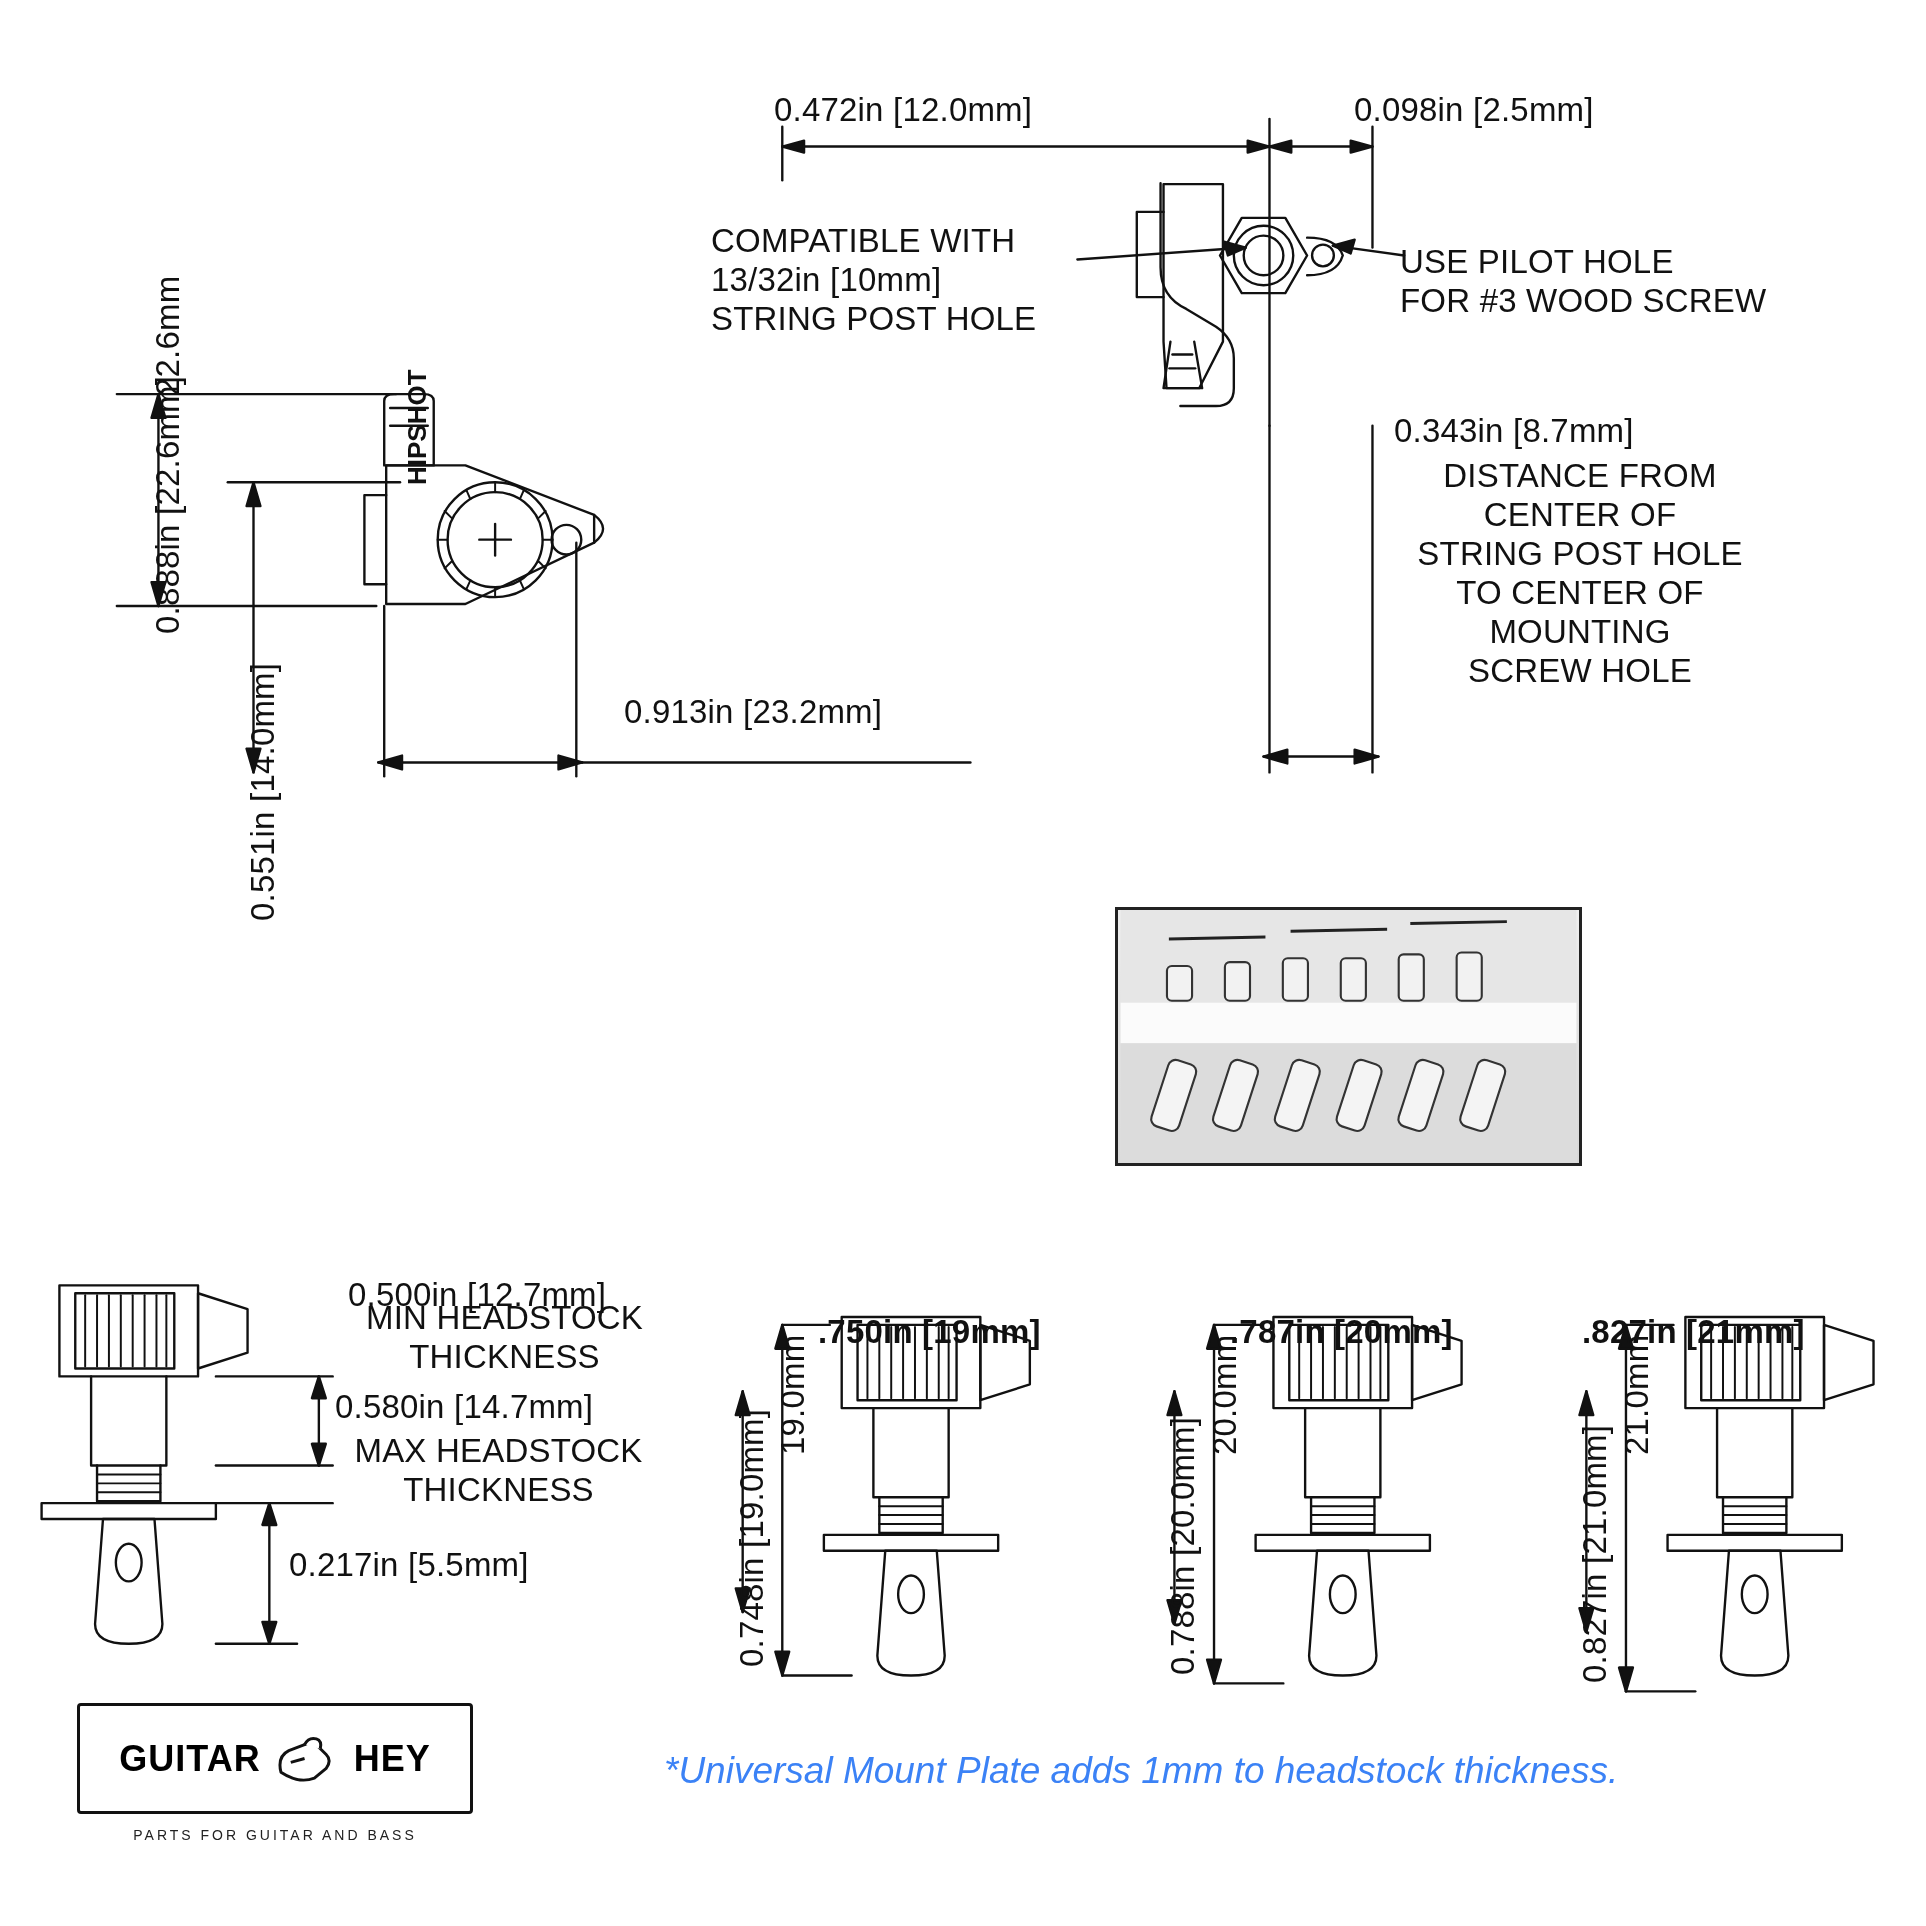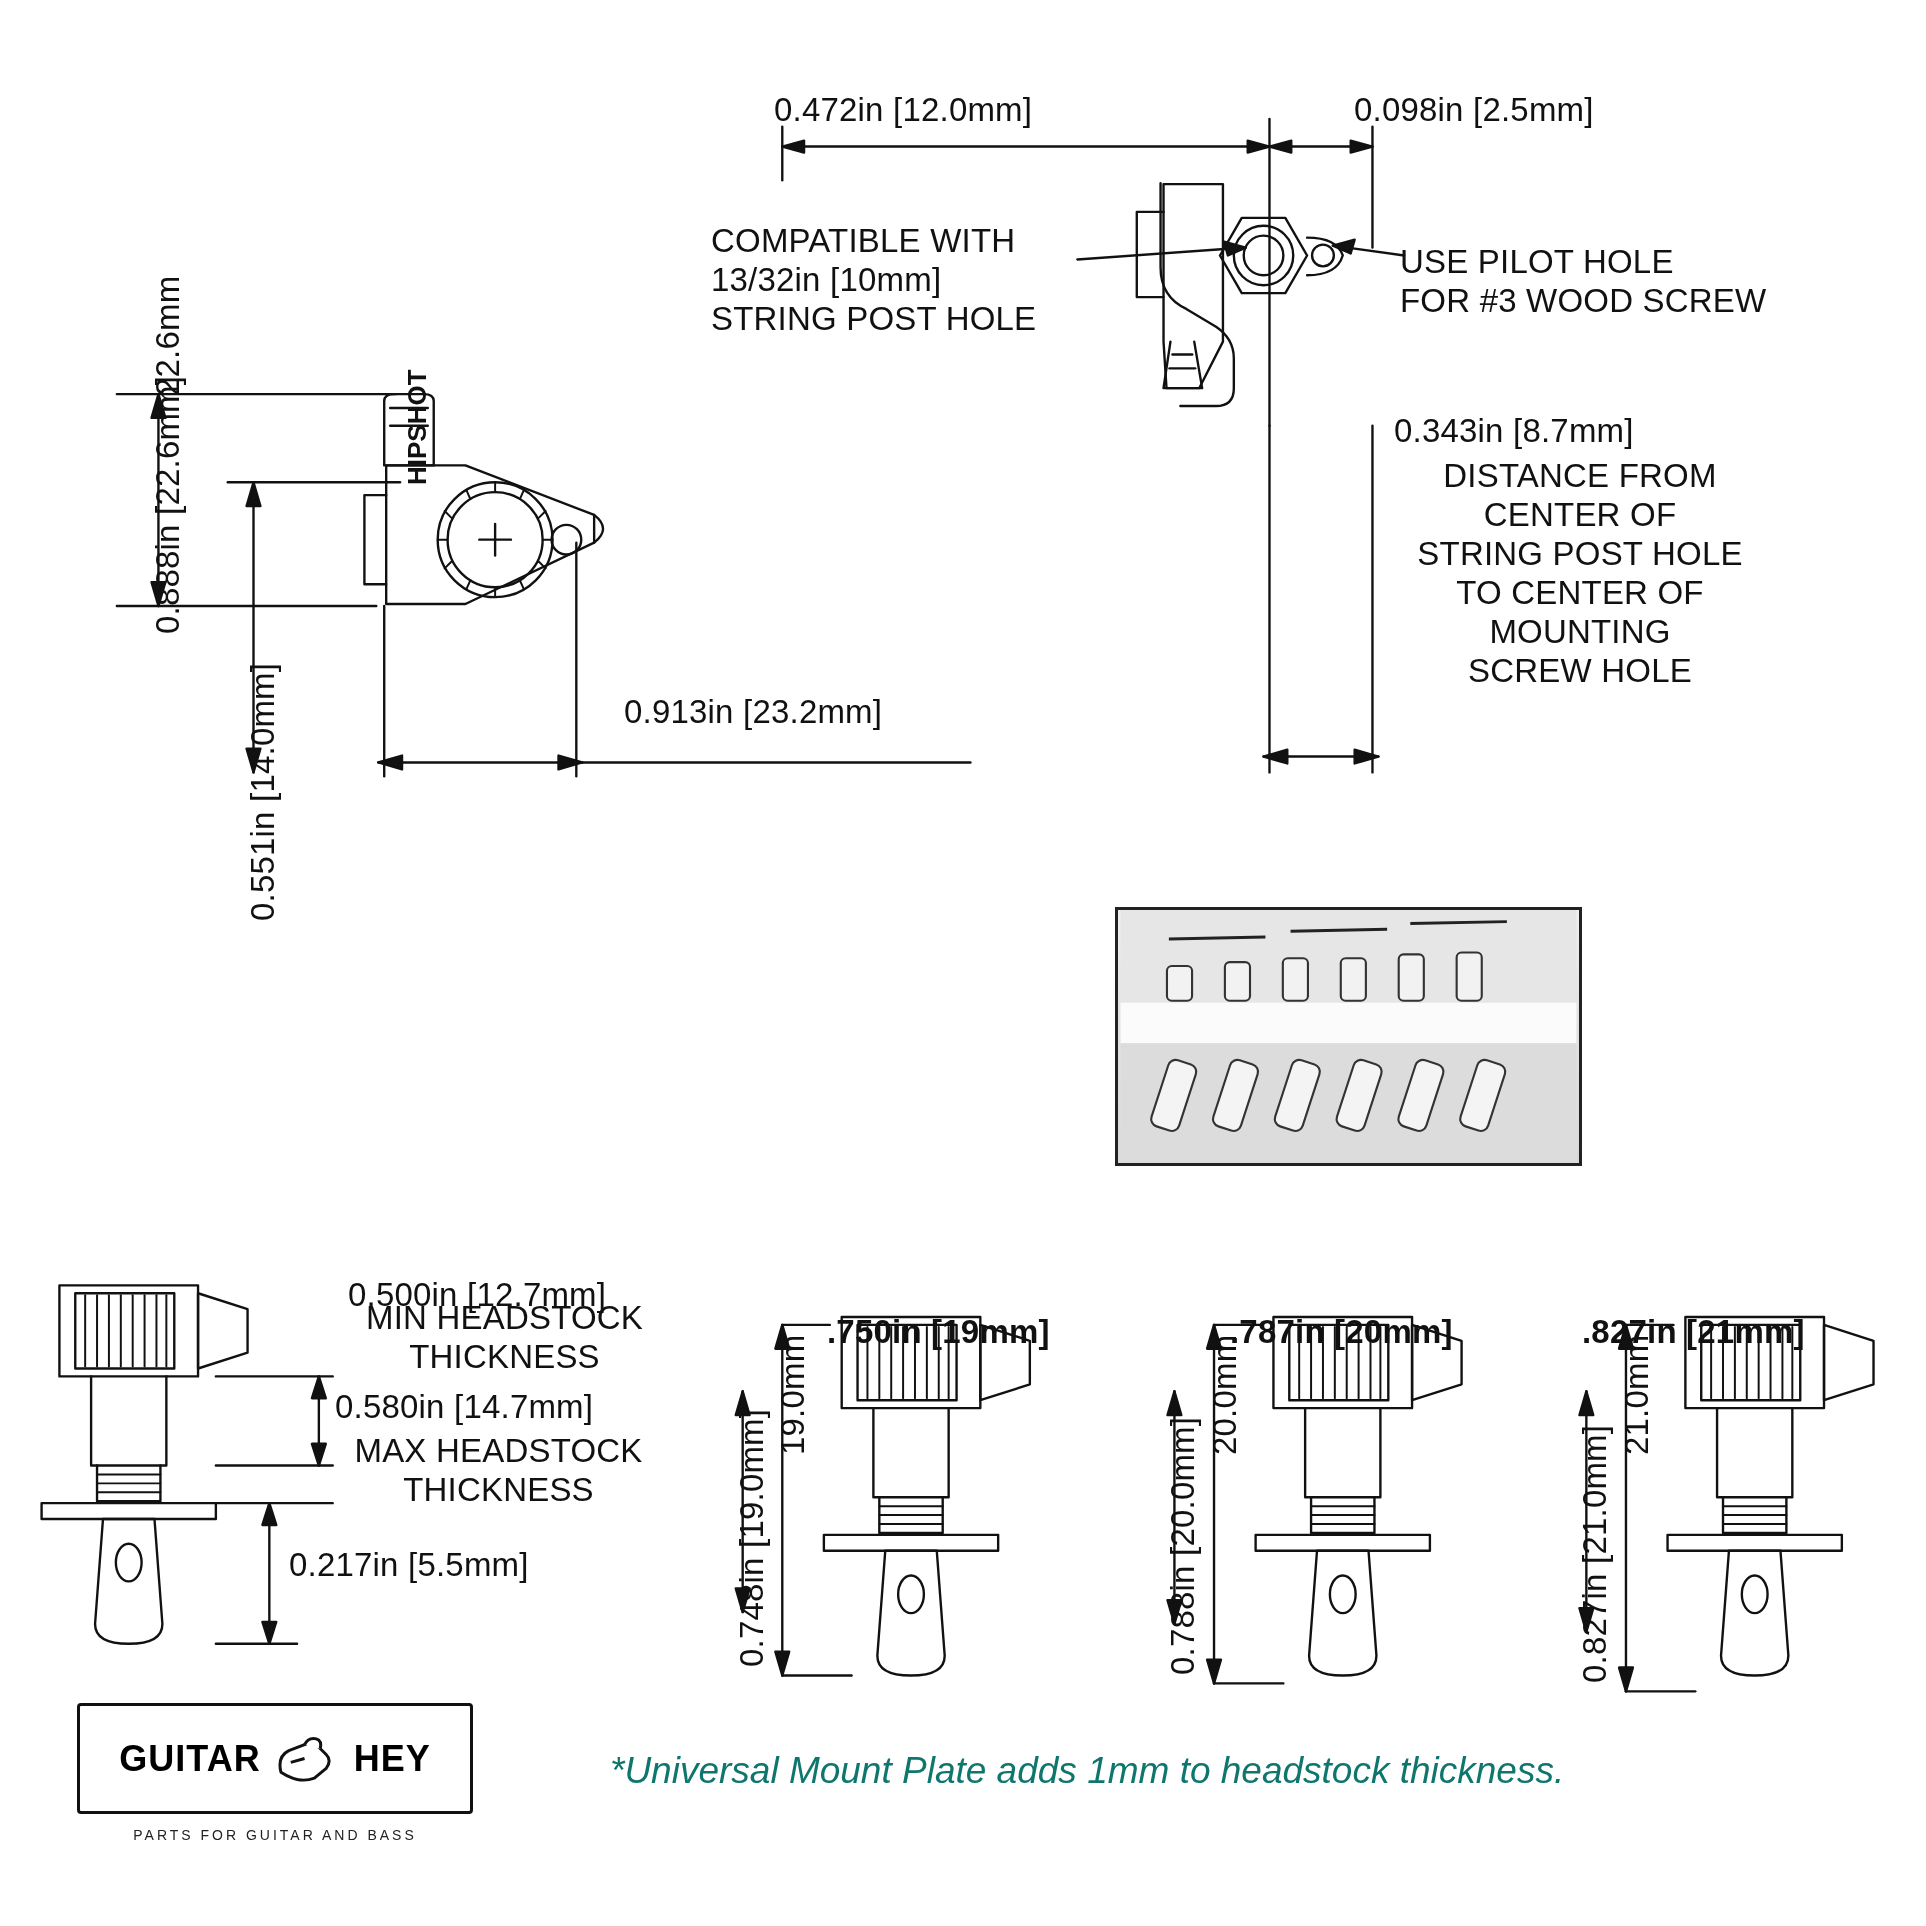--- a/index.html
+++ b/index.html
@@ -55,24 +55,24 @@
     position: absolute;
     left: 77px; top: 1827px;
     width: 396px;
     text-align: center;
     font-size: 14px;
     letter-spacing: 3px;
     color: #222;
   }
   .footnote {
     position: absolute;
-    left: 610px; top: 1750px;
+    left: 664px; top: 1750px;
     font-size: 37px;
     font-style: italic;
-    color: #0f766e;
+    color: #3b82f6;
   }
   .photo {
     position: absolute;
     left: 1115px; top: 907px;
     width: 467px; height: 259px;
     border: 3px solid #222;
     background: linear-gradient(180deg,#efefef 0%, #e2e2e2 45%, #d8d8d8 100%);
     overflow: hidden;
   }
 </style>
@@ -383,21 +383,21 @@
   <div class="txt" style="left:402px; top:485px; font-size:26px; font-weight:bold; transform:rotate(-90deg); transform-origin:0 0;">HIPSHOT</div>
 
   <div class="txt dim" style="left:348px; top:1255px;margin-top:21px;">0.500in [12.7mm]</div>
   <div class="txt note ctr" style="left:348px; top:1299px; width:313px;">MIN HEADSTOCK
 THICKNESS</div>
   <div class="txt dim" style="left:335px; top:1388px;">0.580in [14.7mm]</div>
   <div class="txt note ctr" style="left:335px; top:1432px; width:327px;">MAX HEADSTOCK
 THICKNESS</div>
   <div class="txt dim" style="left:289px; top:1546px;">0.217in [5.5mm]</div>
 
-  <div class="txt dim bold" style="left:818px; top:1313px;margin-left:9px;">.750in [19mm]</div>
+  <div class="txt dim bold" style="left:818px; top:1313px;">.750in [19mm]</div>
   <div class="txt dim bold" style="left:1230px; top:1313px;">.787in [20mm]</div>
   <div class="txt dim bold" style="left:1554px; top:1313px;margin-left:28px;">.827in [21mm]</div>
 
   <div class="txt dim vert" style="left:733px; top:1667px;">0.748in [19.0mm]</div>
   <div class="txt dim vert" style="left:774px; top:1455px;">19.0mm</div>
 
   <div class="txt dim vert" style="left:1164px; top:1675px;">0.788in [20.0mm]</div>
   <div class="txt dim vert" style="left:1206px; top:1455px;">20.0mm</div>
 
   <div class="txt dim vert" style="left:1576px; top:1683px;">0.827in [21.0mm]</div>

